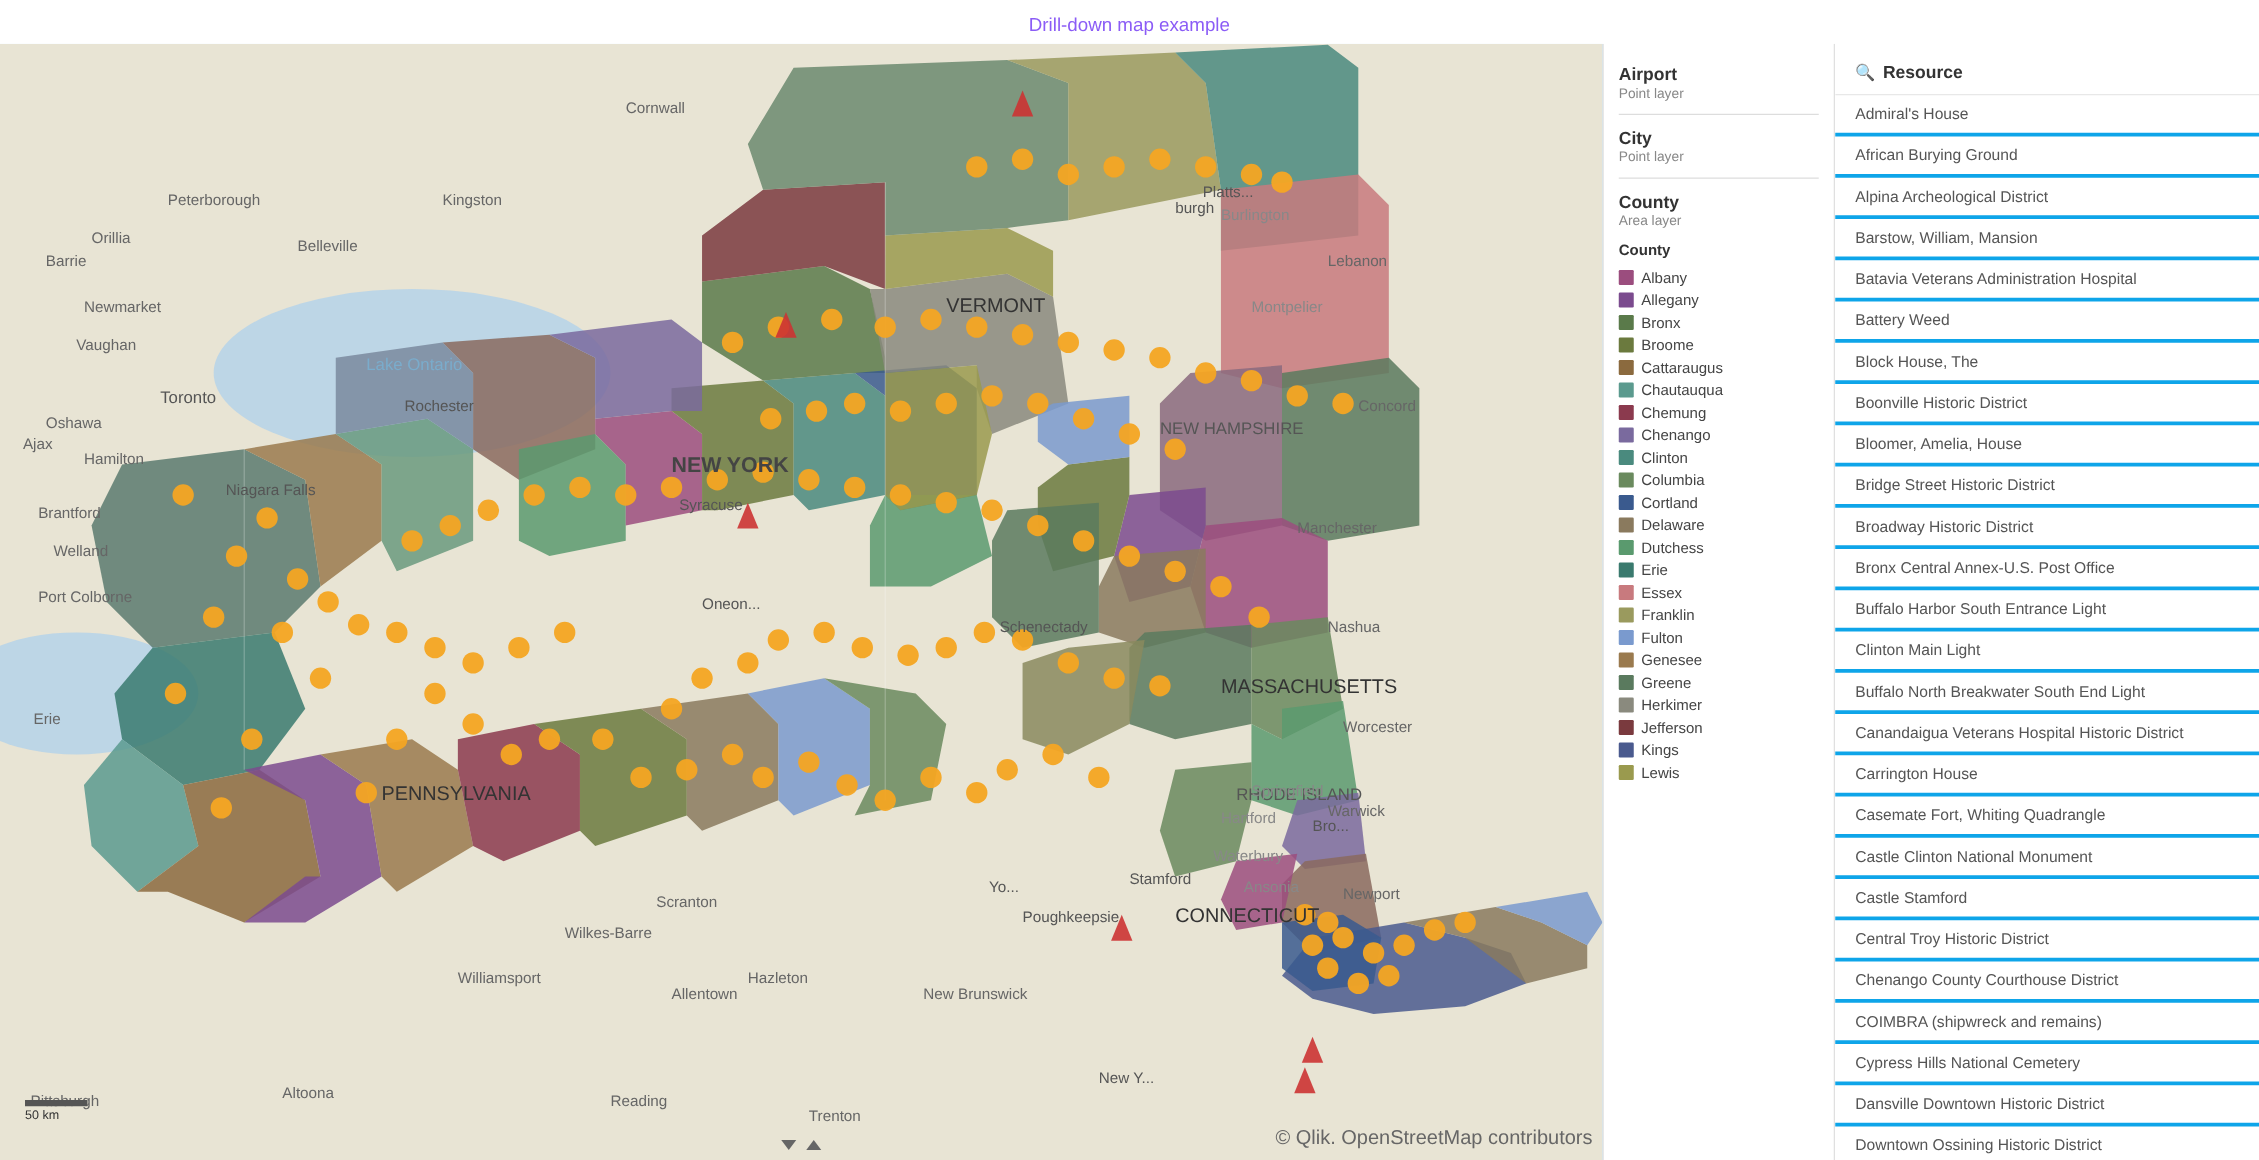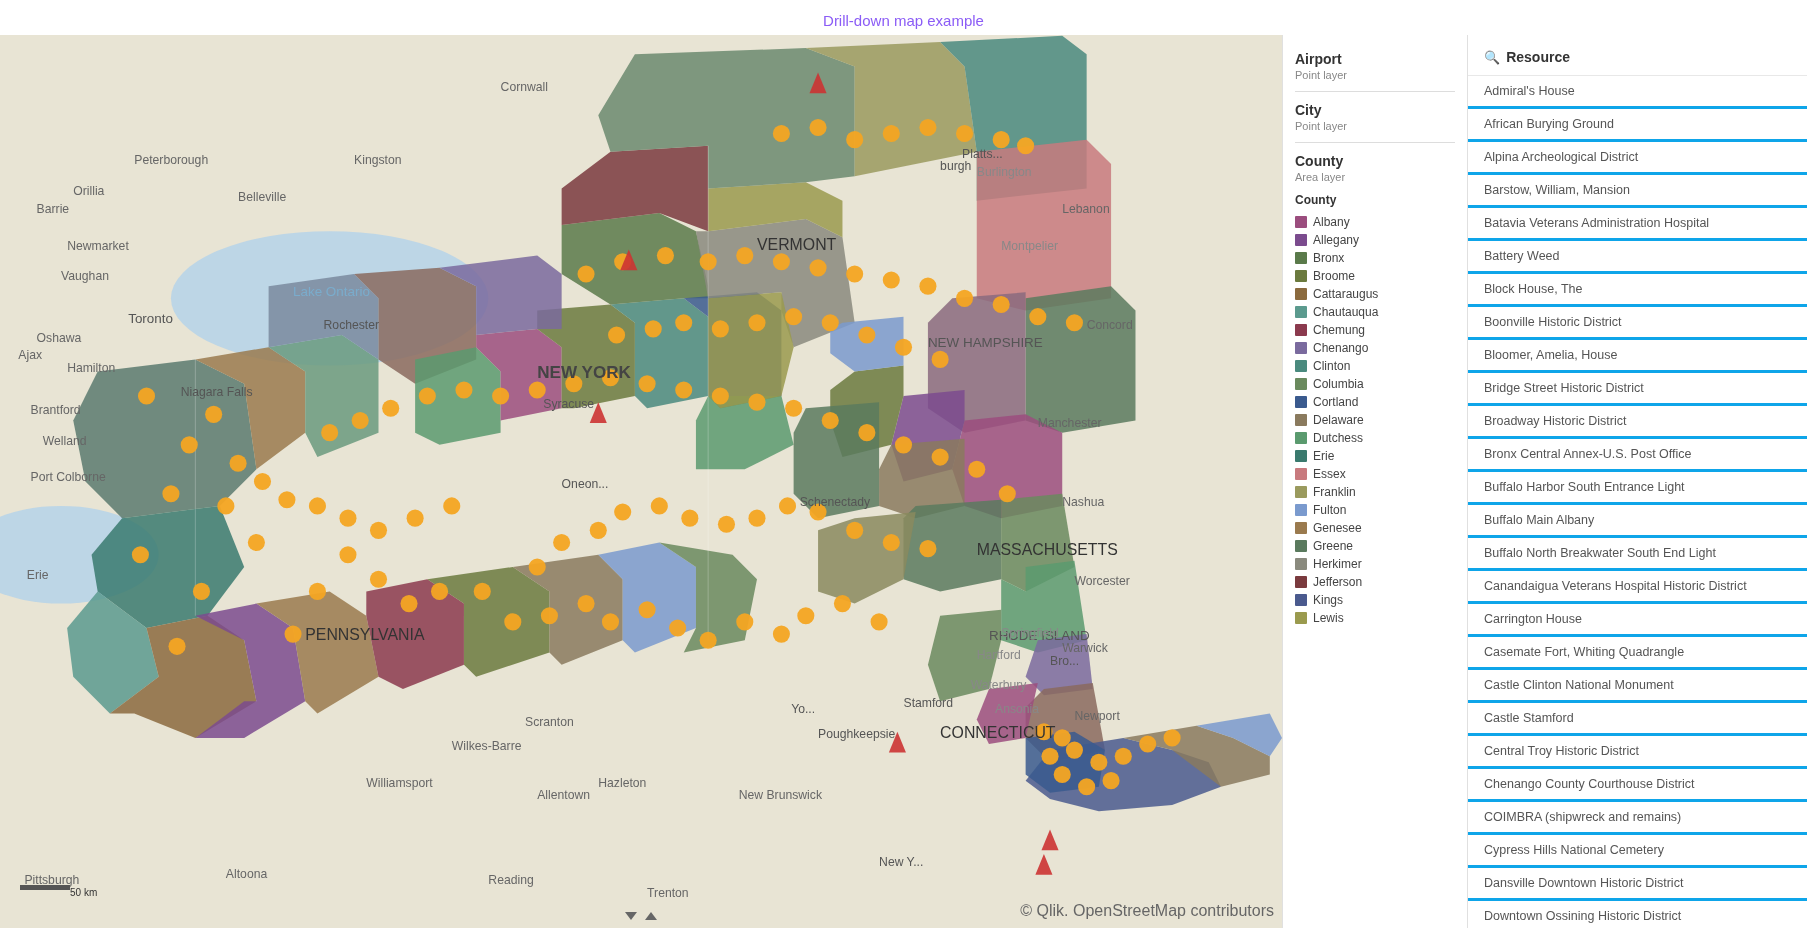--- a/index.html
+++ b/index.html
@@ -124,21 +124,21 @@
       border-bottom: 3px solid #0ea5e9;
       cursor: pointer;
     }
 
     
     #scale-bar {
       position: absolute;
       bottom: 30px;
       left: 20px;
       display: flex;
-      flex-direction: row;
+      flex-direction: column;
       align-items: flex-start;
       z-index: 10;
     }
 
     .scale-bar-line {
       display: flex;
       align-items: center;
     }
 
     .scale-bar-block {
@@ -667,21 +667,21 @@
           <div class="resource-item">Barstow, William, Mansion</div>
           <div class="resource-item">Batavia Veterans Administration Hospital</div>
           <div class="resource-item">Battery Weed</div>
           <div class="resource-item">Block House, The</div>
           <div class="resource-item">Boonville Historic District</div>
           <div class="resource-item">Bloomer, Amelia, House</div>
           <div class="resource-item">Bridge Street Historic District</div>
           <div class="resource-item">Broadway Historic District</div>
           <div class="resource-item">Bronx Central Annex-U.S. Post Office</div>
           <div class="resource-item">Buffalo Harbor South Entrance Light</div>
-          <div class="resource-item">Buffalo Main Albany</div>
+          <div class="resource-item">Clinton Main Light</div>
           <div class="resource-item">Buffalo North Breakwater South End Light</div>
           <div class="resource-item">Canandaigua Veterans Hospital Historic District</div>
           <div class="resource-item">Carrington House</div>
           <div class="resource-item">Casemate Fort, Whiting Quadrangle</div>
           <div class="resource-item">Castle Clinton National Monument</div>
           <div class="resource-item">Castle Stamford</div>
           <div class="resource-item">Central Troy Historic District</div>
           <div class="resource-item">Chenango County Courthouse District</div>
           <div class="resource-item">COIMBRA (shipwreck and remains)</div>
           <div class="resource-item">Cypress Hills National Cemetery</div>

